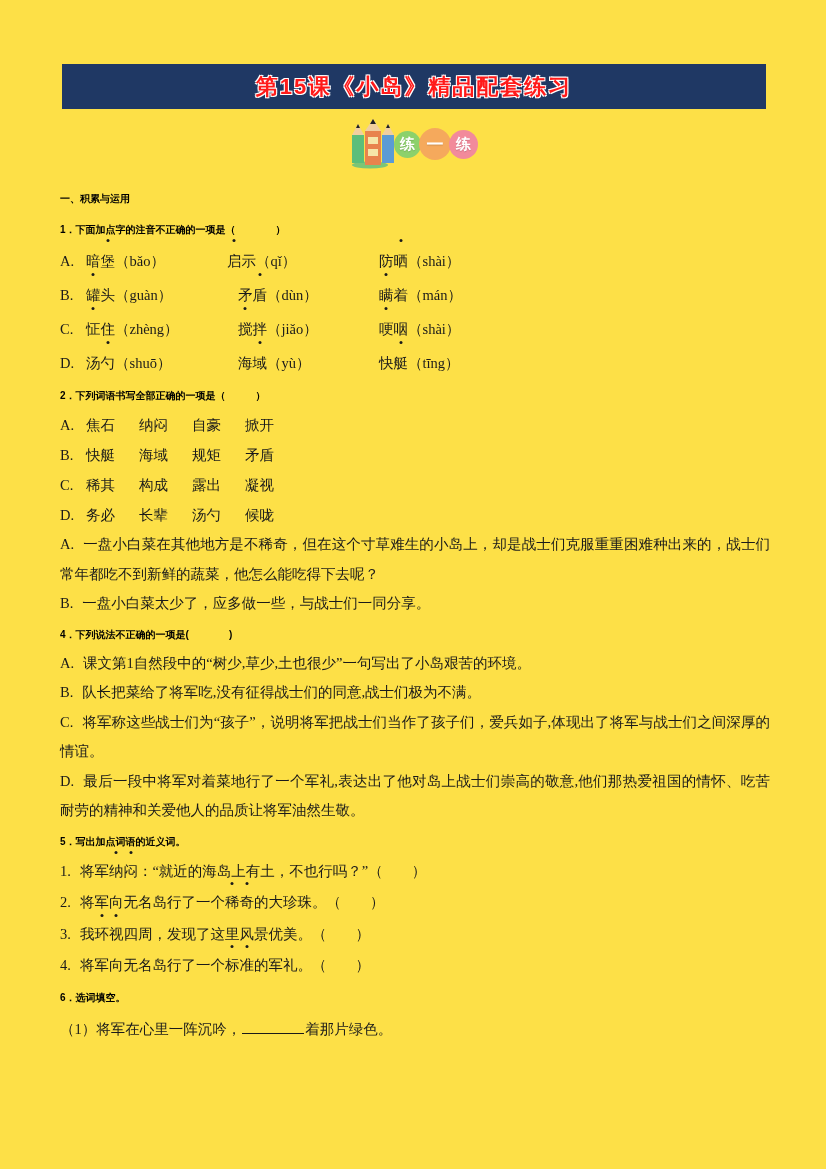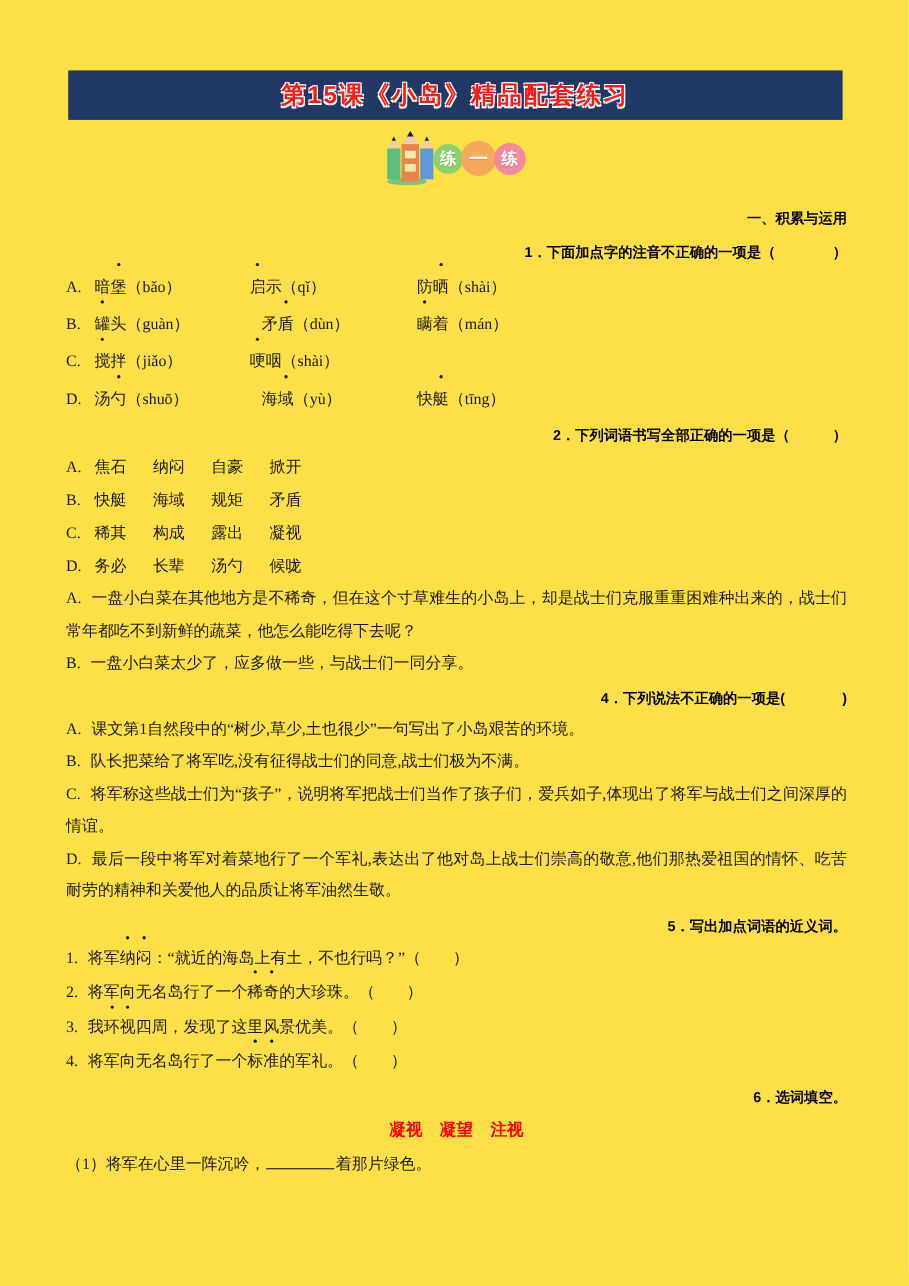--- a/index.html
+++ b/index.html
@@ -24,22 +24,22 @@
   .badge-circle {
     border-radius:50%; display:flex; align-items:center; justify-content:center;
     color:#fff; font-family:"Liberation Sans", sans-serif; font-weight:bold;
     margin-left:-2px; text-shadow:0 1px 1px rgba(0,0,0,.15);
   }
   .badge-circle.c0 { width:27px; height:27px; font-size:15px; }
   .badge-circle.c1 { width:32px; height:32px; font-size:17px; }
   .badge-circle.c2 { width:29px; height:29px; font-size:15px; }
   .content { padding:14px 56px 0 60px; font-size:14.5px; }
   .sec-title, .q-title {
-    font-family:"Liberation Sans", sans-serif; font-weight:bold; font-size:13px;
-    color:#000; line-height:29px;text-align:right;
+    font-family:"Liberation Sans", sans-serif; font-weight:bold; font-size:10px;
+    color:#000; line-height:29px;
   }
   .sec-title { margin-bottom:2px; }
   .q-title { margin-top:1px; }
   .q1-row { display:flex; line-height:34px; }
   .opt-letter { width:26px; flex:none; }
   .q1-cell { display:flex; flex:none; }
   .q1-cell.cell-0 { width:152px; }
   .q1-cell.cell-1 { width:141px; }
   .ch { position:relative; display:inline-block; }
   .ch.dotted::after {
@@ -127,20 +127,24 @@
             <span class="word"><span class="ch">矛</span><span class="ch dotted">盾</span></span>
             <span class="py">（dùn）</span>
           </span>
           <span class="q1-cell cell-2">
             <span class="word"><span class="ch dotted">瞒</span><span class="ch">着</span></span>
             <span class="py">（mán）</span>
           </span>
         </div>
         <div class="q1-row">
           <span class="opt-letter">C.</span>
+          <span class="q1-cell cell-0">
+            <span class="word"><span class="ch dotted">怔</span><span class="ch">住</span></span>
+            <span class="py">（zhèng）</span>
+          </span>
           <span class="q1-cell cell-1">
             <span class="word"><span class="ch dotted">搅</span><span class="ch">拌</span></span>
             <span class="py">（jiǎo）</span>
           </span>
           <span class="q1-cell cell-2">
             <span class="word"><span class="ch dotted">哽</span><span class="ch">咽</span></span>
             <span class="py">（shài）</span>
           </span>
         </div>
         <div class="q1-row">
@@ -207,19 +211,18 @@
 
     <div class="q-title">5．写出加点词语的近义词。</div>
     <div id="q5-items">
         <div class="q5-item"><span class="q5-num">1.</span><span>将军</span><span class="word"><span class="ch dotted">纳</span><span class="ch dotted">闷</span></span><span>：“就近的海岛上有土，不也行吗？”（　　）</span></div>
         <div class="q5-item"><span class="q5-num">2.</span><span>将军向无名岛行了一个</span><span class="word"><span class="ch dotted">稀</span><span class="ch dotted">奇</span></span><span>的大珍珠。（　　）</span></div>
         <div class="q5-item"><span class="q5-num">3.</span><span>我</span><span class="word"><span class="ch dotted">环</span><span class="ch dotted">视</span></span><span>四周，发现了这里风景优美。（　　）</span></div>
         <div class="q5-item"><span class="q5-num">4.</span><span>将军向无名岛行了一个</span><span class="word"><span class="ch dotted">标</span><span class="ch dotted">准</span></span><span>的军礼。（　　）</span></div>
       </div>
 
     <div class="q-title">6．选词填空。</div>
-    <div class="q6-bank" id="q6-bank" style="color: rgb(255, 0, 0);"><span>凝视</span><span>凝望</span><span>注视</span></div>
     <div class="q6-line">
       <span>（1）将军在心里一阵沉吟，</span><span class="blank"></span><span>着那片绿色。</span>
     </div>
 
   </div>
 </div>
 
 </body></html>

